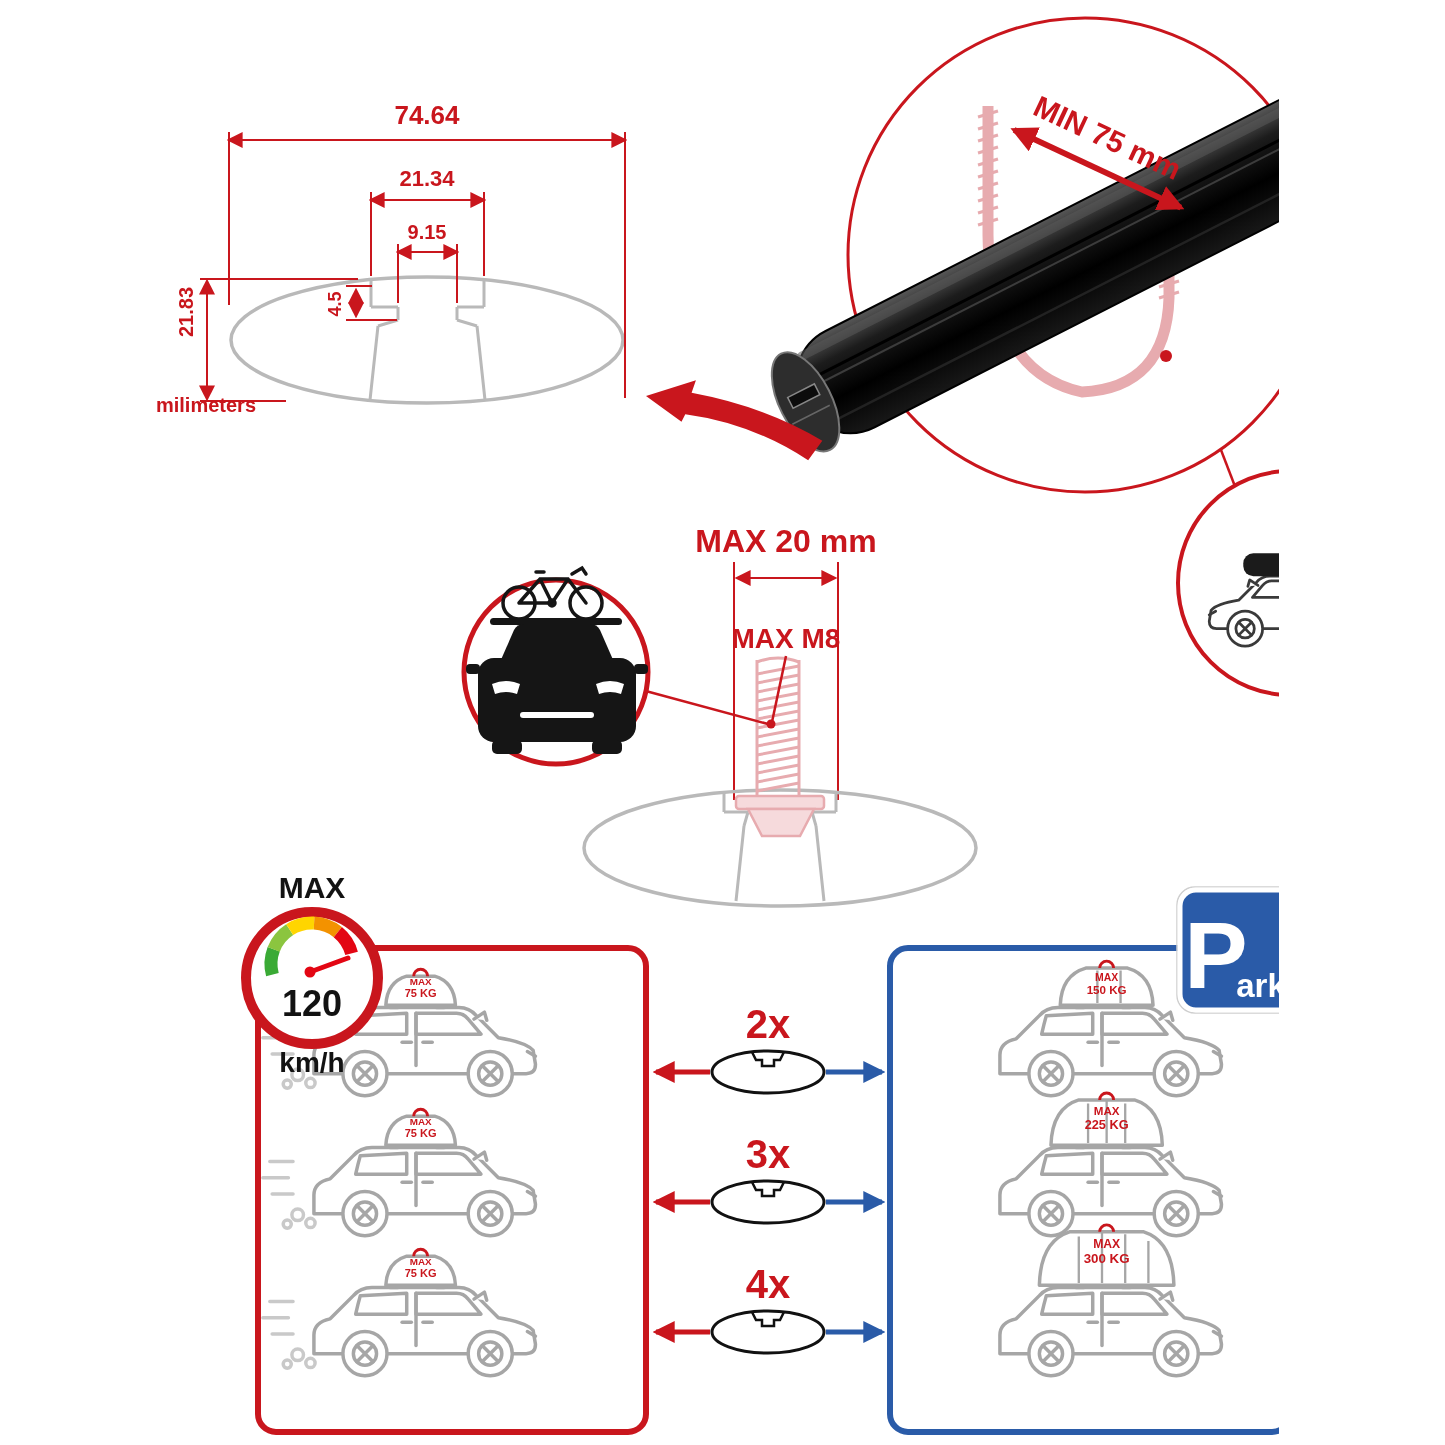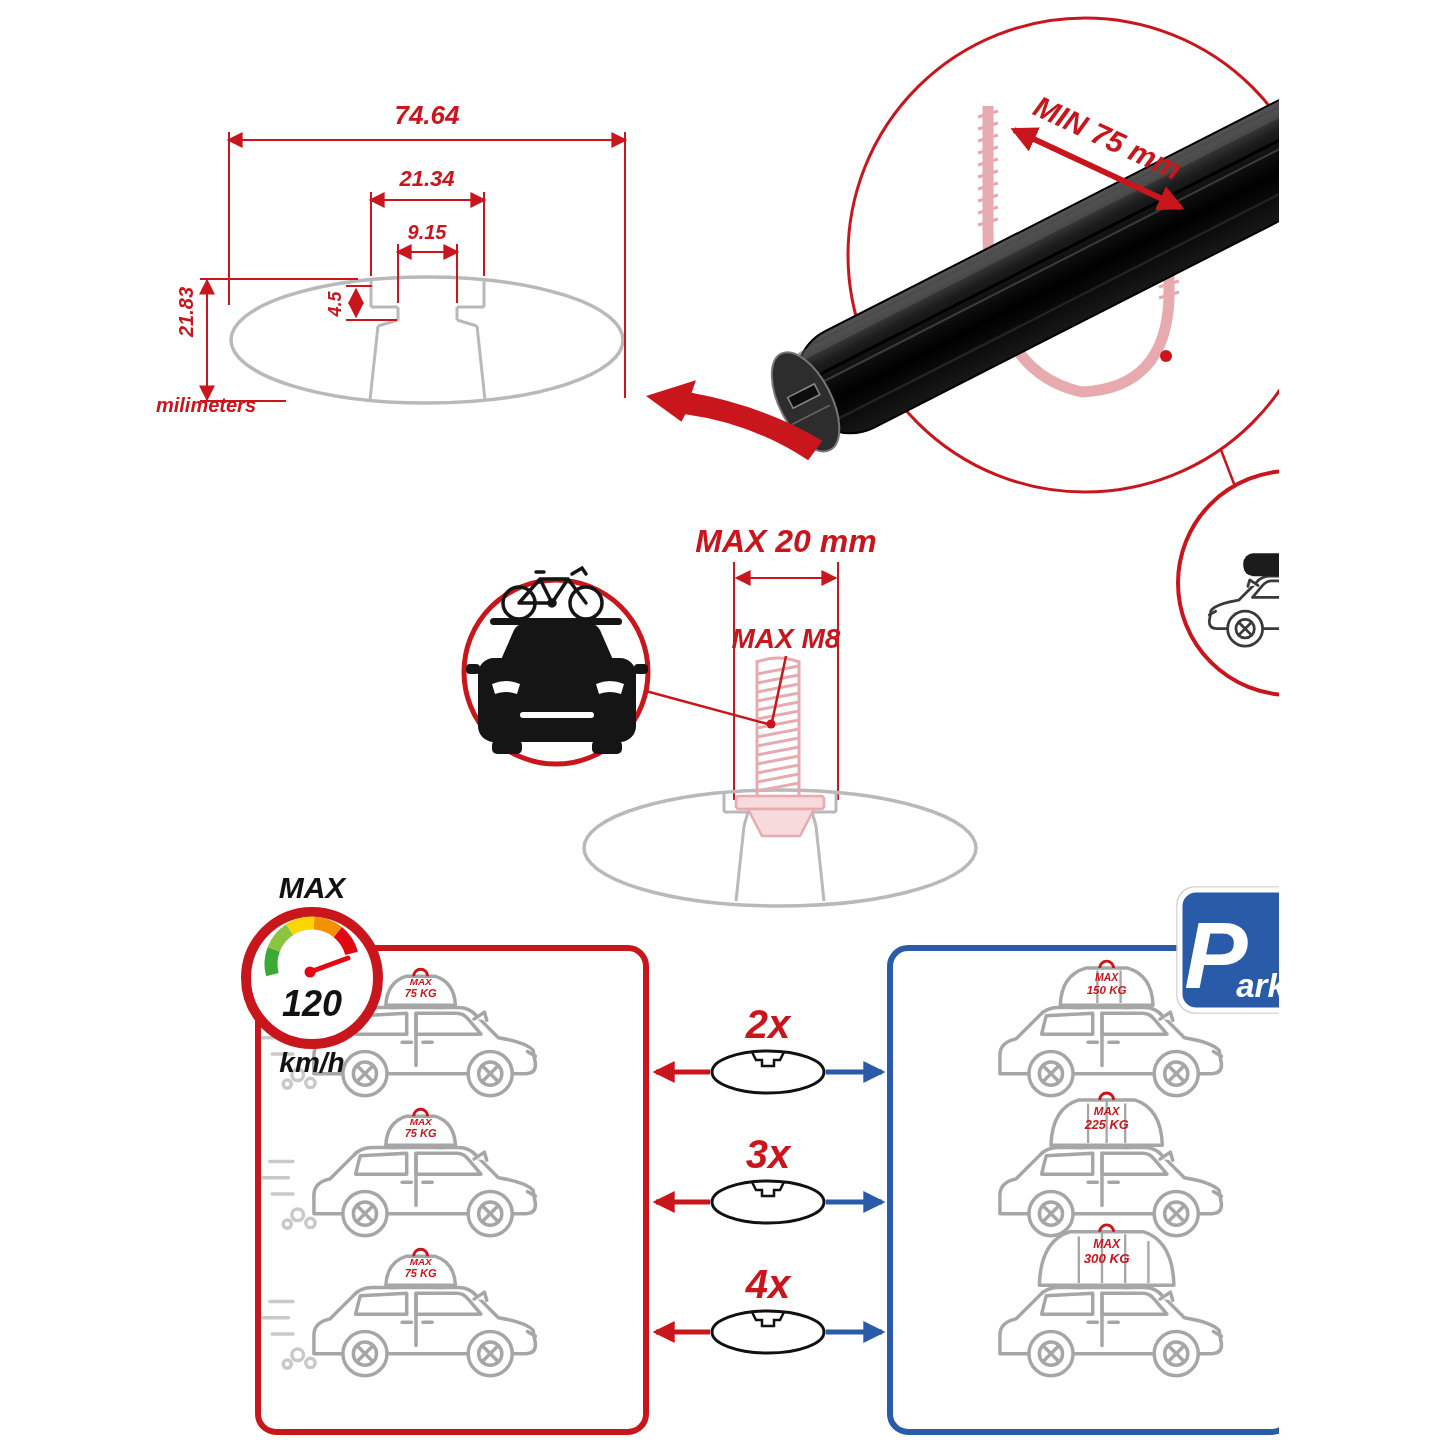--- a/index.html
+++ b/index.html
@@ -1,16 +1,16 @@
 <!DOCTYPE html>
 <html><head>
 <meta charset="utf-8">
 <style>
   html,body{margin:0;padding:0;background:#fff;}
-  .canvas{position:relative;width:1279px;height:1445px;background:#fff;overflow:hidden;font-style:italic;}
+  .canvas{position:relative;width:1279px;height:1445px;background:#fff;overflow:hidden;}
   svg{position:absolute;inset:0;}
   svg text{font-family:"Liberation Sans",sans-serif;}
   .dim{stroke:#c9161d;stroke-width:2;fill:none;}
   .dimtxt{fill:#c9161d;font-weight:700;text-anchor:middle;}
   .redtxt{fill:#c9161d;font-weight:700;text-anchor:middle;}
   .blacktxt{fill:#121212;font-weight:700;text-anchor:middle;}
   .whitetxt{fill:#ffffff;font-weight:700;text-anchor:middle;}
   .bagtxt{fill:#c9161d;font-weight:700;text-anchor:middle;}
   .pink{stroke:#e7abaf;fill:none;}
   .grayline{stroke:#b9b9b9;fill:none;}

